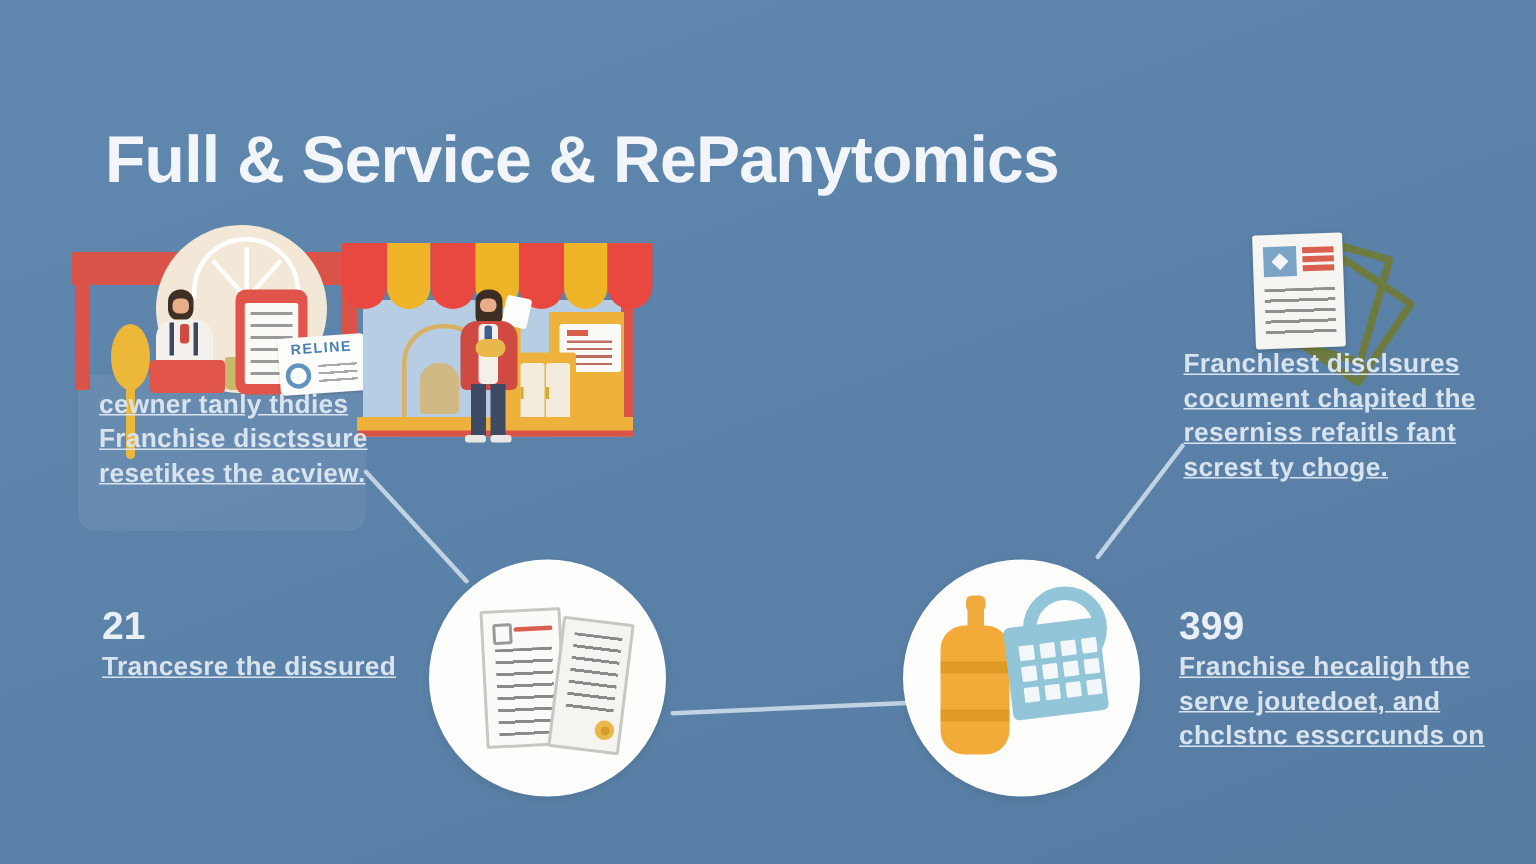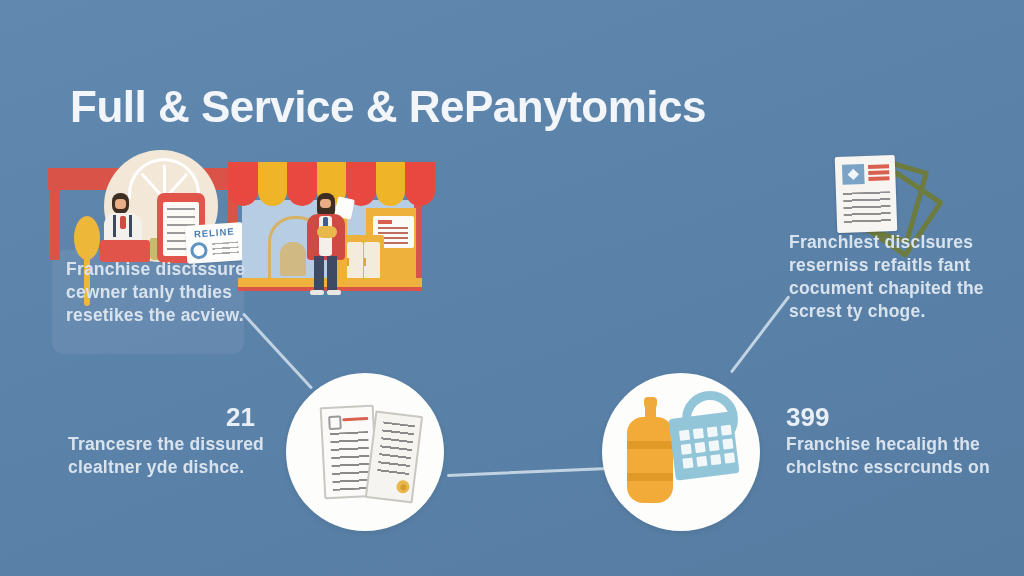--- a/index.html
+++ b/index.html
@@ -7,21 +7,21 @@
     position:relative;width:1024px;height:576px;overflow:hidden;
     font-family:"Liberation Sans",sans-serif;
     background:linear-gradient(160deg,#6189af 0%,#5b82a9 45%,#567ca2 100%);
   }
   .abs{position:absolute;}
   
   .title1{left:70px;top:26px;font-size:51px;font-weight:bold;color:#f2f6fa;letter-spacing:-1px;white-space:nowrap;}
   .title2{left:70px;top:82px;font-size:44px;font-weight:bold;color:#f2f6fa;letter-spacing:-0.5px;white-space:nowrap;}
   
   .tblock{color:#d9e3ee;font-size:17.5px;line-height:23px;font-weight:bold;letter-spacing:.2px;}
-  .tblock div{white-space:nowrap;}
+  .tblock div{white-space:nowrap;text-decoration:underline;}
   .bignum{color:#e9eff6;font-size:26px;font-weight:bold;}
   .softpanel{background:rgba(255,255,255,.07);border-radius:12px;}
   
   .conn{height:3px;background:#ccdbe9;border-radius:2px;transform-origin:left center;opacity:.9;}
   
   .bigcircle{width:158px;height:158px;border-radius:50%;background:#fdfdfc;box-shadow:0 2px 6px rgba(0,0,0,.08);}
   
   .beam{background:#d95348;}
   .dome{width:114px;height:112px;border-radius:50%;background:#f3e7d7;}
   .fanwin{width:66px;height:38px;border:3px solid #fff;border-bottom:none;border-radius:66px 66px 0 0;overflow:hidden;}
@@ -222,37 +222,37 @@
           <span></span>
         <span></span>
           <span></span>
           <span></span>
           <span></span>
       </span>
     </div>
   </div>
 
   <div class="abs tblock" style="left:66px;top:258px;">
+    <div>cewner tanly thdies</div>
     <div>Franchise disctssure</div>
-    <div>cewner tanly thdies</div>
     <div>resetikes the acview.</div>
   </div>
 
   <div class="abs tblock" style="left:789px;top:231px;">
     <div>Franchlest disclsures</div>
+    <div>cocument chapited the</div>
     <div>reserniss refaitls fant</div>
-    <div>cocument chapited the</div>
     <div>screst ty choge.</div>
   </div>
 
-  <div class="abs bignum" style="left:68px;top:402px;width:187px;text-align:right;">21</div>
+  <div class="abs bignum" style="left:68px;top:402px;width:187px;text-align:left;">21</div>
   <div class="abs tblock" style="left:68px;top:433px;">
     <div>Trancesre the dissured</div>
-    <div>clealtner yde dishce.</div>
   </div>
 
   <div class="abs bignum" style="left:786px;top:402px;">399</div>
   <div class="abs tblock" style="left:786px;top:433px;">
     <div>Franchise hecaligh the</div>
+    <div>serve joutedoet, and</div>
     <div>chclstnc esscrcunds on</div>
   </div>
 
 </div>
 
 </body></html>

